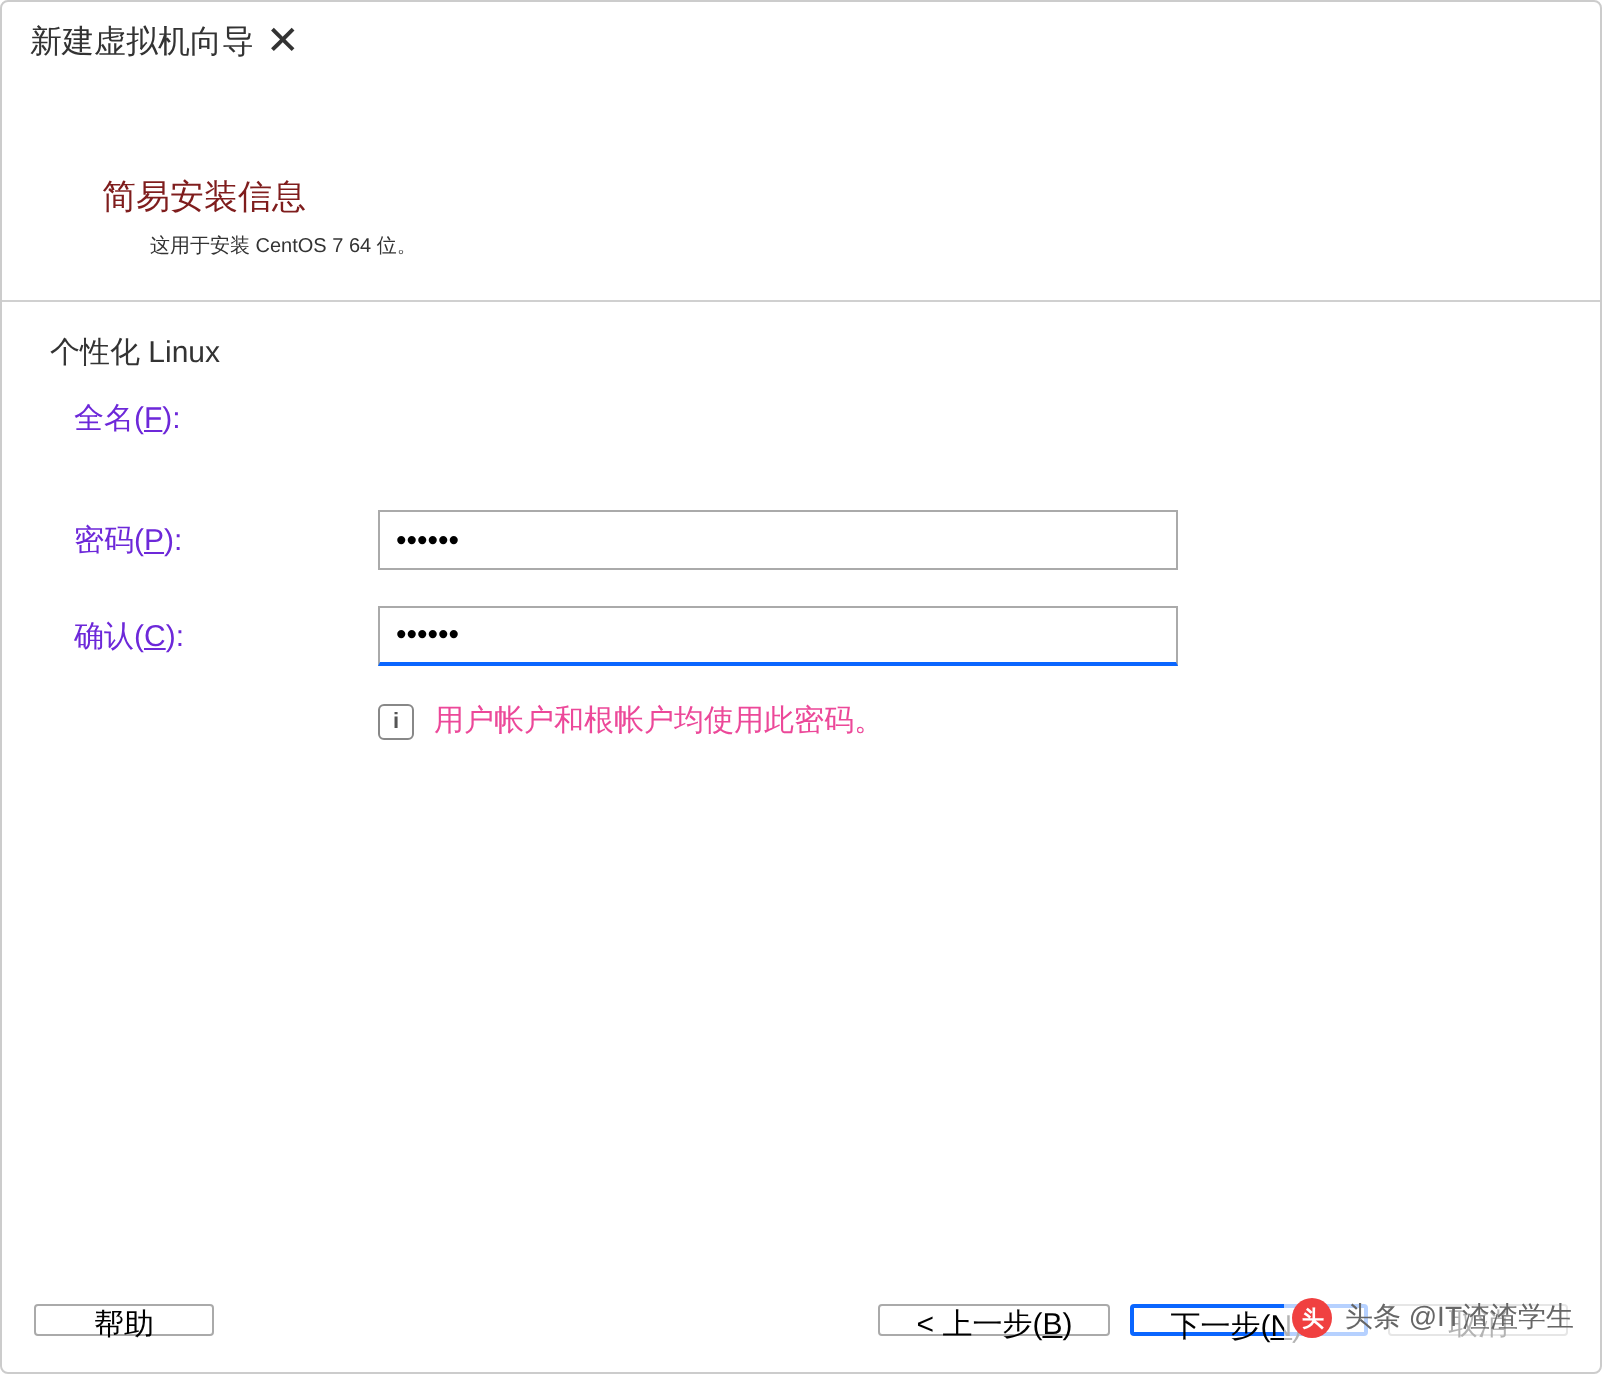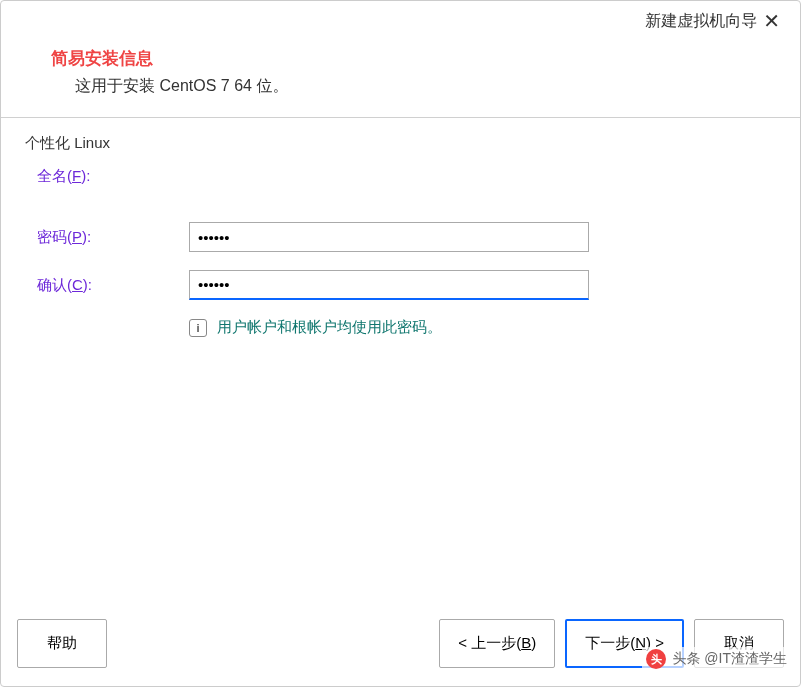--- a/index.html
+++ b/index.html
@@ -21,46 +21,47 @@
       height: 100%;
       border: 1px solid #ccc;
       border-radius: 4px;
       display: flex;
       flex-direction: column;
       background: #fff;
     }
     .titlebar {
       display: flex;
       align-items: center;
-      justify-content: flex-end;
+      justify-content: flex-start;
       padding: 8px 14px 4px 14px;
       font-size: 16px;
       color: #333;
     }
     .titlebar .title {
       font-weight: normal;
     }
     .close-btn {
       font-size: 20px;
       cursor: pointer;
       color: #333;
       line-height: 1;
       padding: 2px 6px;
     }
     .header-section {
       padding: 10px 40px 20px 50px;
     }
     .header-title {
-      font-weight: bold;
+      font-weight: normal;
       font-size: 17px;
-      color: #ef4444;
+      color: #7f1d1d;
       margin-bottom: 6px;
+      margin-top: 40px;
     }
     .header-subtitle {
-      font-size: 16px;
+      font-size: 10px;
       color: #333;
       padding-left: 24px;
     }
     .divider {
       border: none;
       border-top: 1px solid #d0d0d0;
       margin: 0;
     }
     .content {
       flex: 1;
@@ -114,33 +115,33 @@
       border-radius: 3px;
       display: inline-flex;
       align-items: center;
       justify-content: center;
       font-size: 11px;
       color: #555;
       font-weight: bold;
     }
     .info-text {
       font-size: 15px;
-      color: #0f766e;
+      color: #ec4899;
     }
     .footer {
       padding: 12px 16px 18px 16px;
       display: flex;
       align-items: center;
       gap: 10px;
     }
     .footer-spacer {
       flex: 1;
     }
     .btn {
-      height: 49px;
+      height: 16px;
       padding: 0 18px;
       font-size: 15px;
       border: 1px solid #aaa;
       background: #fff;
       cursor: pointer;
       font-family: inherit;
       border-radius: 2px;
       min-width: 90px;
     }
     .btn.primary {

